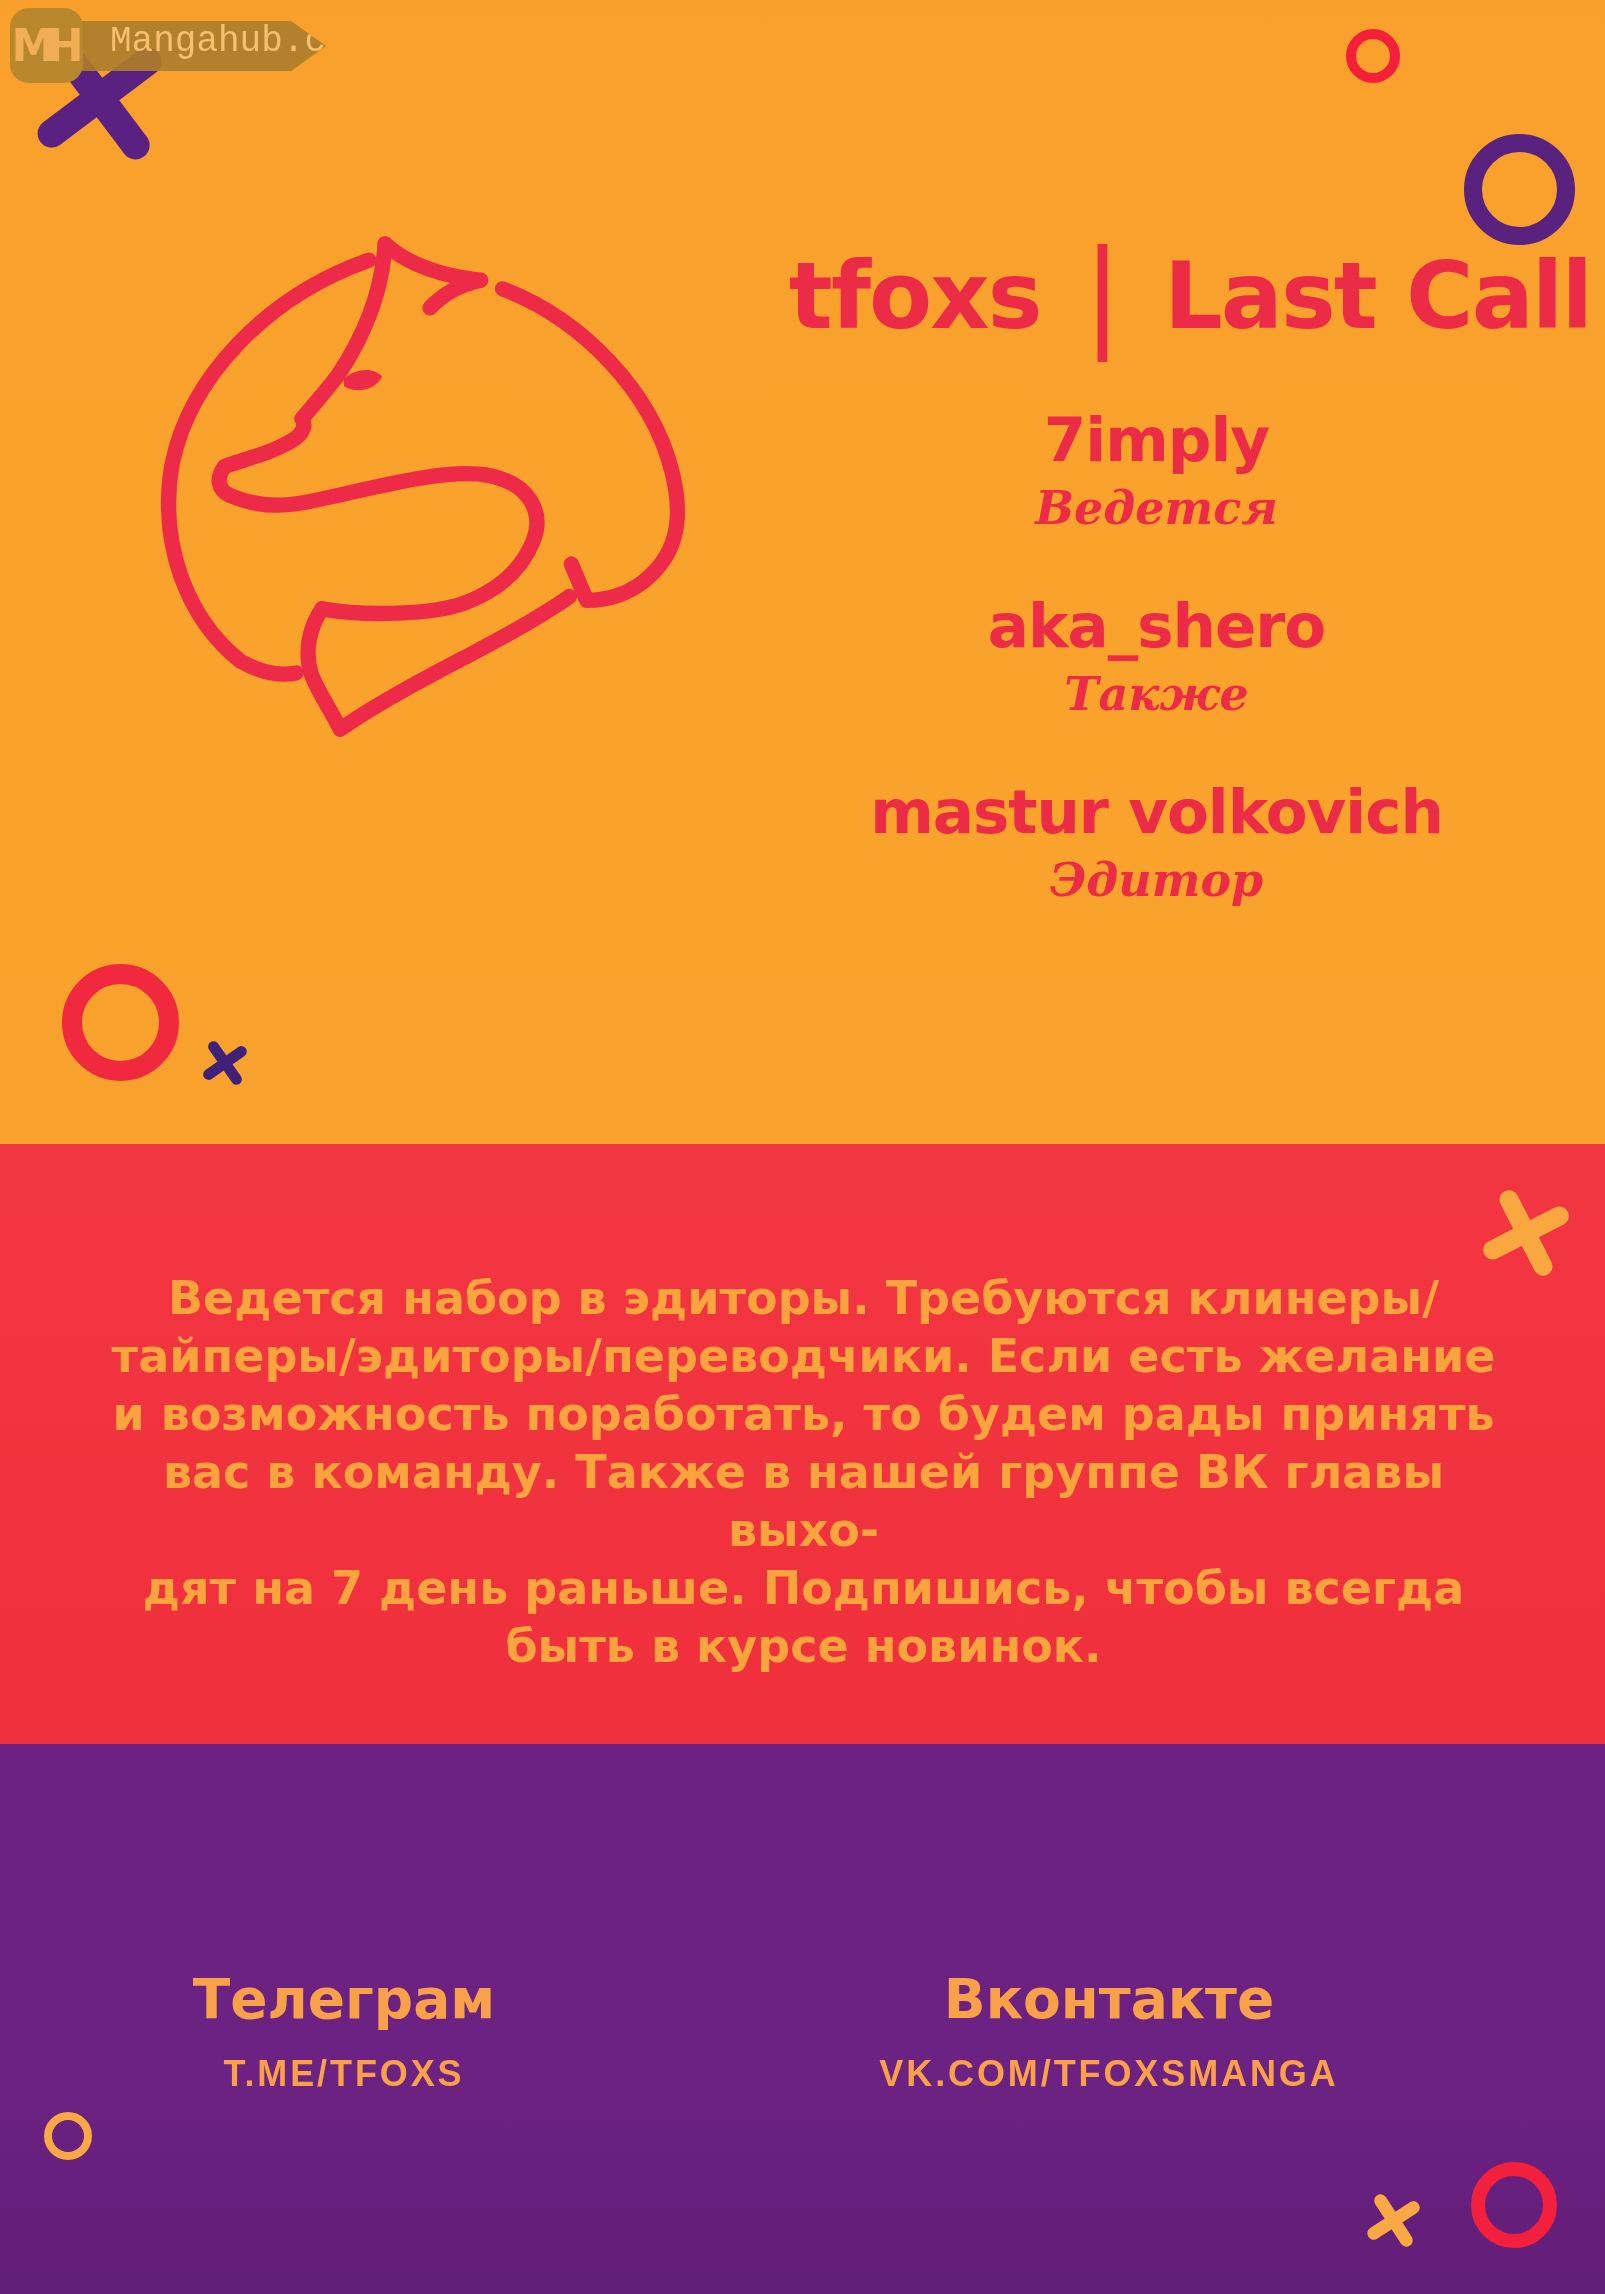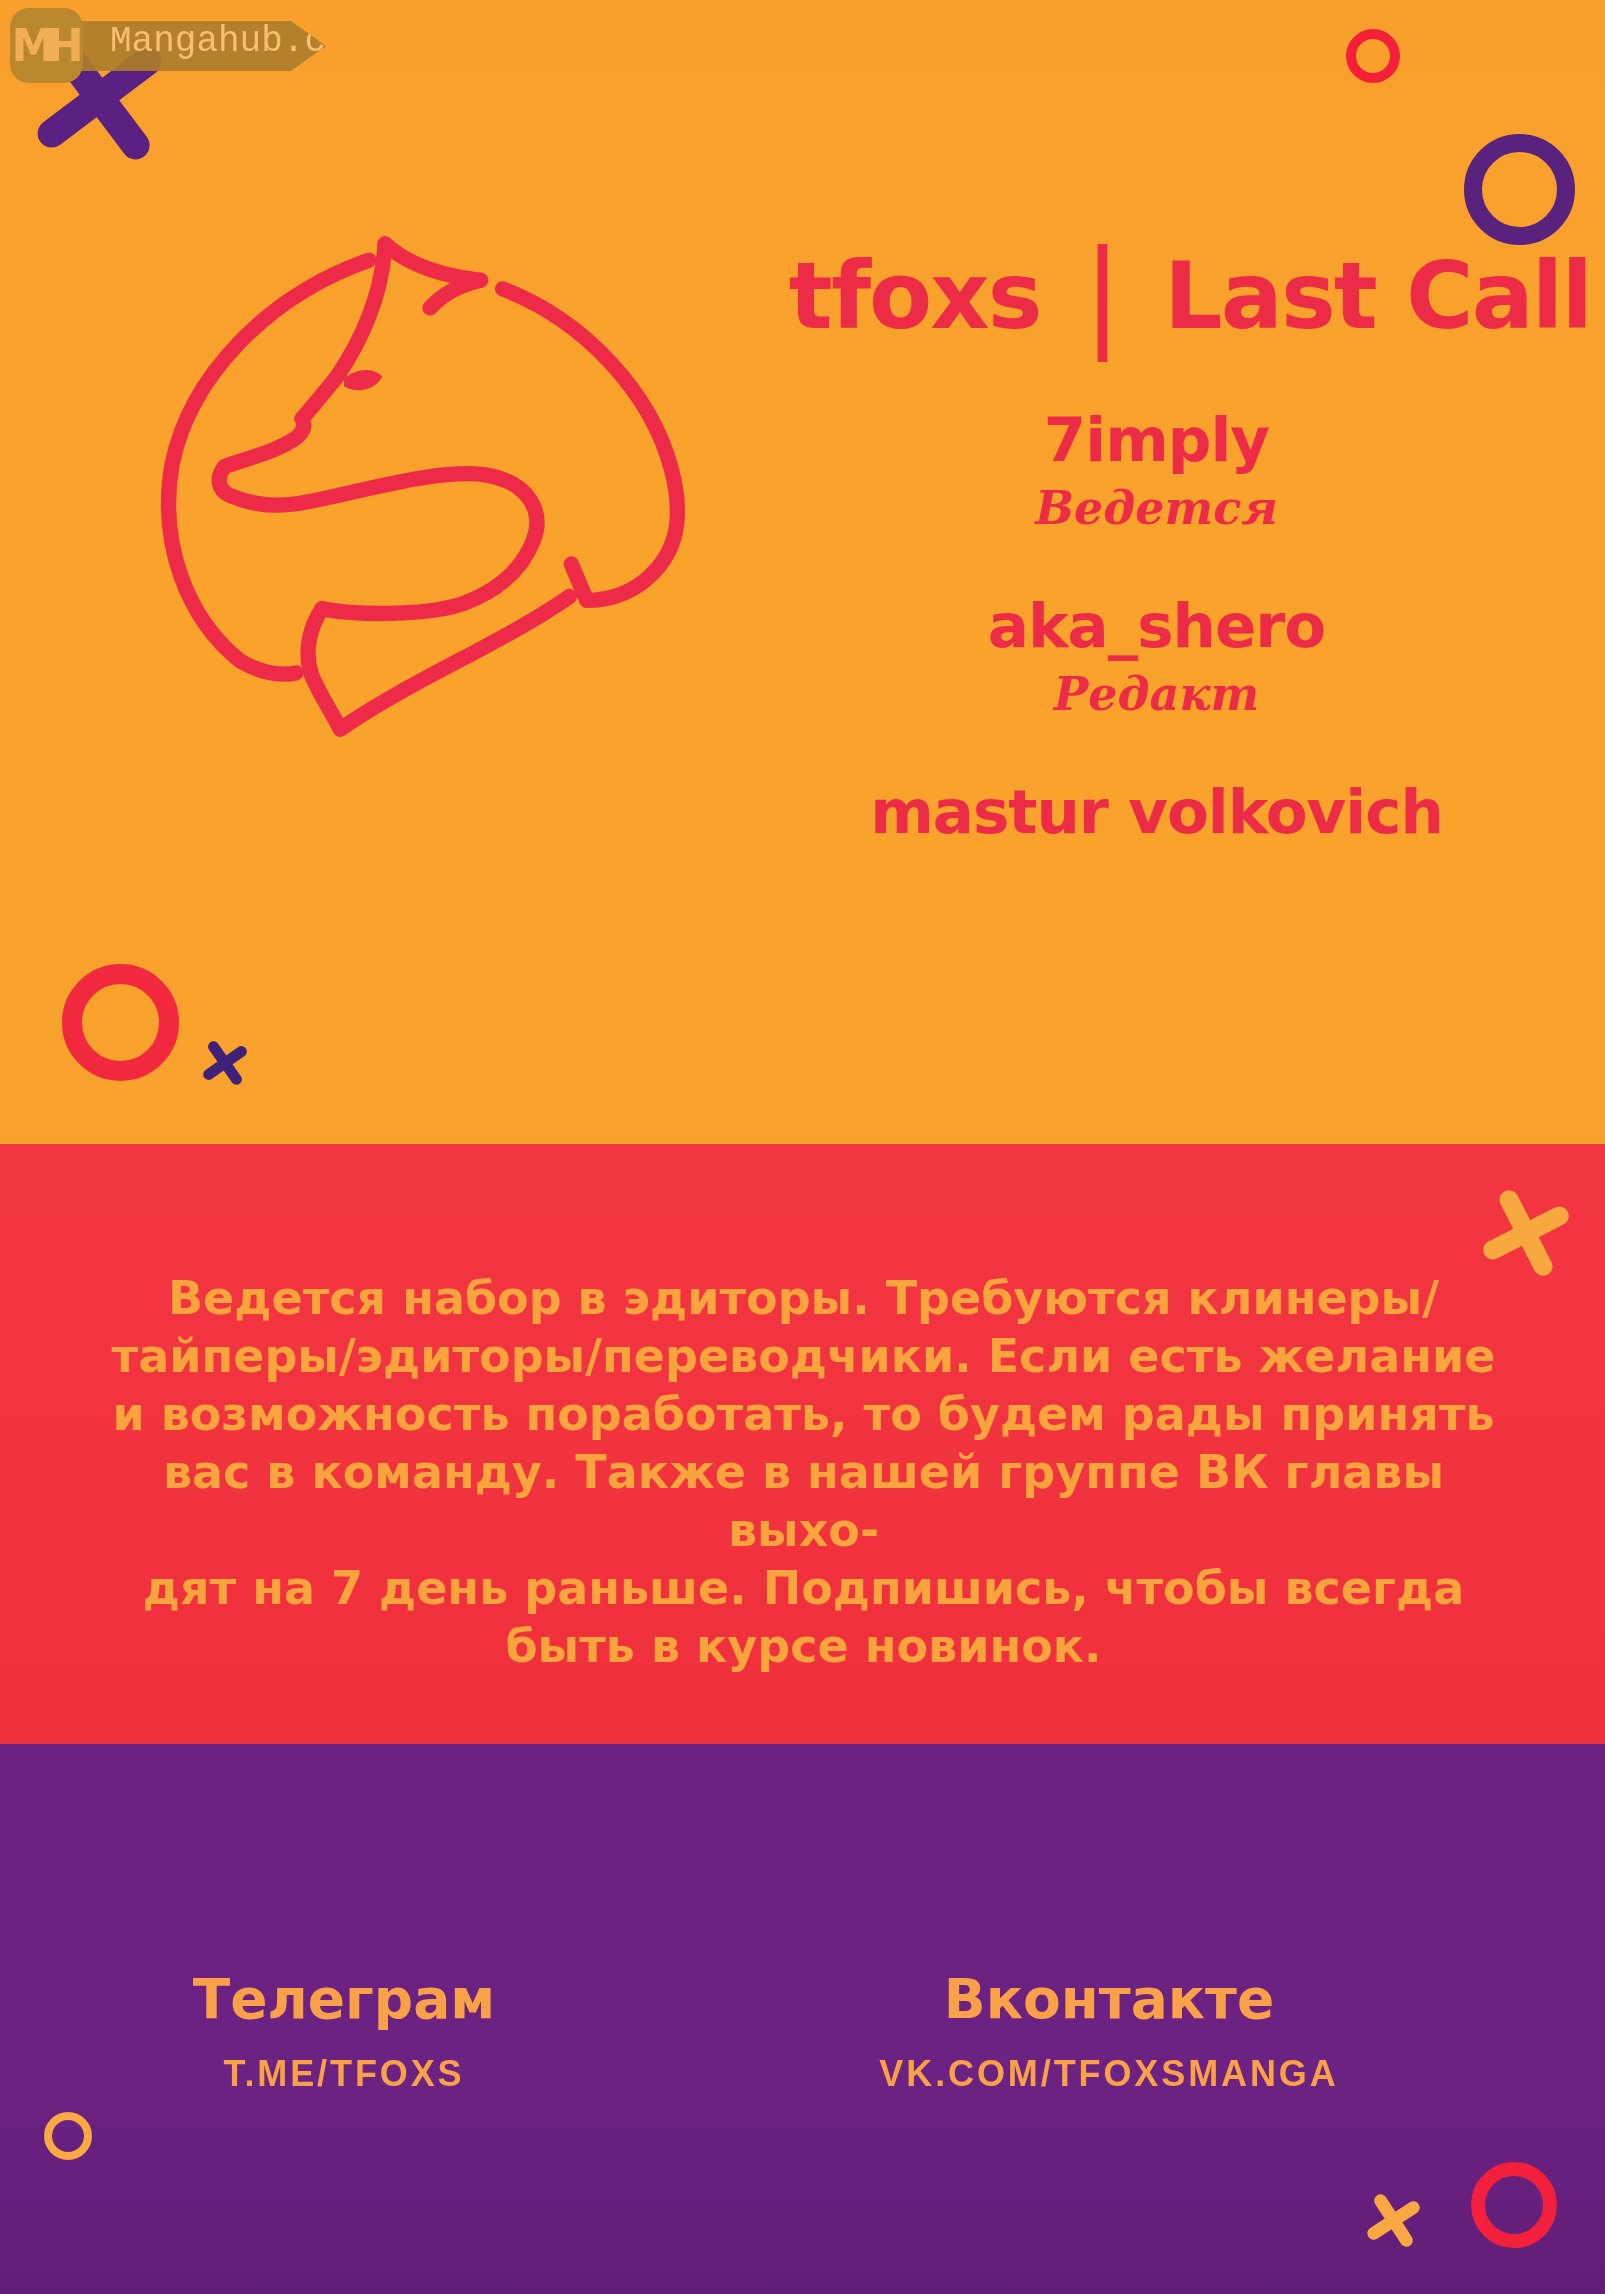--- a/index.html
+++ b/index.html
@@ -131,24 +131,25 @@
     <span class="title-part">Last Call</span>
   </div>
 
   <div class="credits">
     <div class="credit">
       <div class="credit-name">7imply</div>
       <div class="credit-role">Ведется</div>
     </div>
     <div class="credit">
       <div class="credit-name">aka_shero</div>
-      <div class="credit-role">Редакт</div>
+      <div class="credit-role">Также</div>
     </div>
     <div class="credit">
       <div class="credit-name">mastur volkovich</div>
+      <div class="credit-role">Эдитор</div>
     </div>
   </div>
 </div>
 
 <div class="sec sec-red">
   <div class="xmark x-red" style="left:1482px;top:45px;position:absolute;">
     <svg viewBox="0 0 60 60">
         <path d="M12 12 L48 48 M48 12 L12 48" fill="none" stroke="#F9A83F" stroke-width="13" stroke-linecap="round"></path>
       </svg>
   </div>

